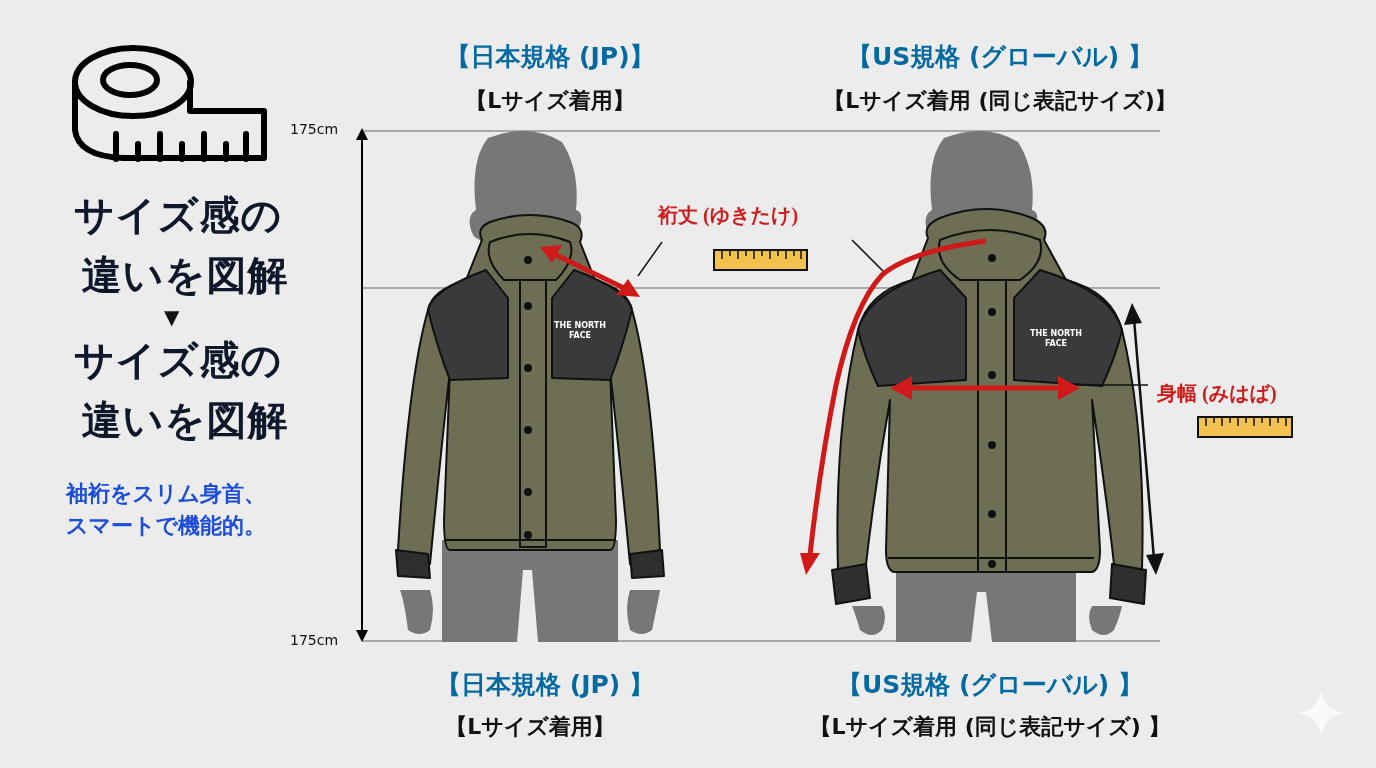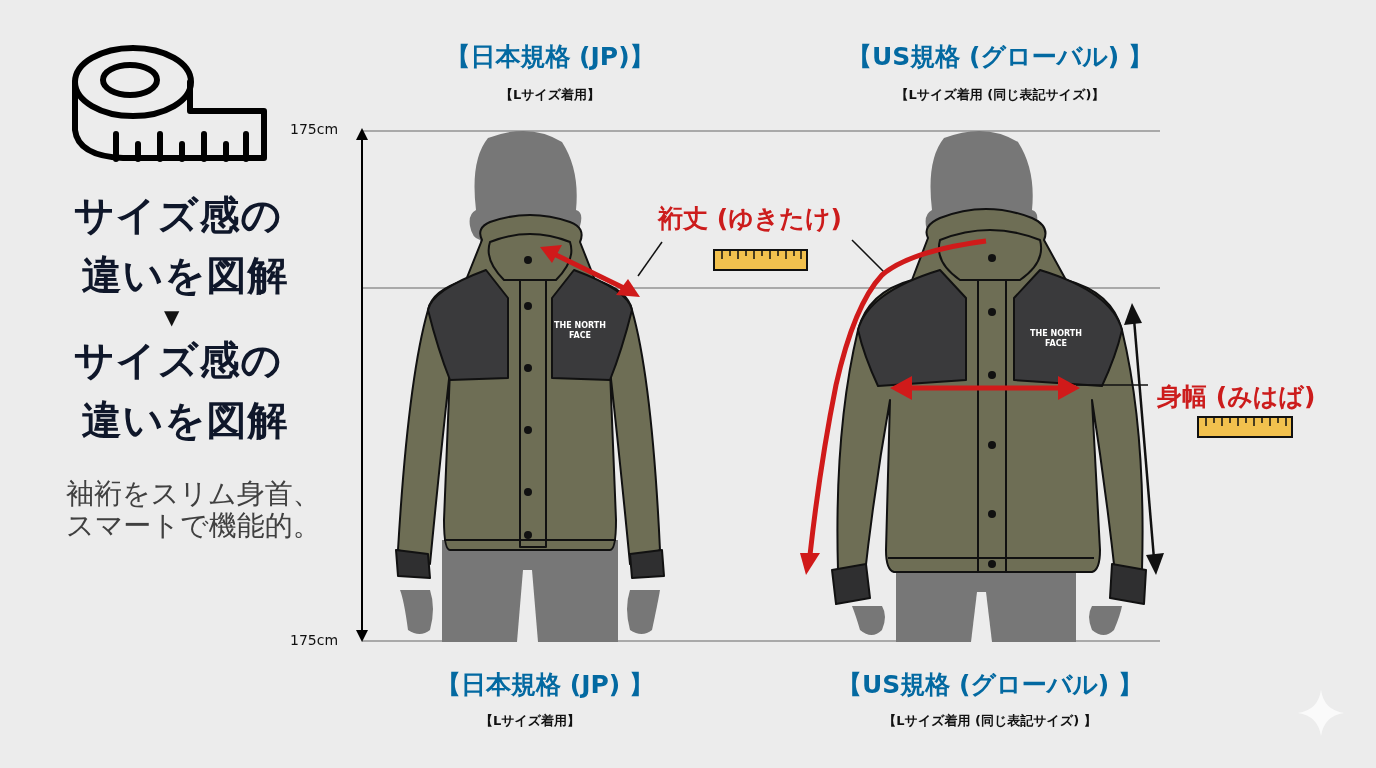--- a/index.html
+++ b/index.html
@@ -7,26 +7,26 @@
     width:1376px; height:768px; overflow:hidden; position:relative;
     background:#ececec;
     font-family:"DejaVu Sans", "Liberation Sans", sans-serif;
     color:#111;
   }
   .abs { position:absolute; }
   .title-big {
     font-weight:bold; font-size:40px; line-height:60px; letter-spacing:1px;
     color:#0f172a; text-align:center; width:300px;
   }
-  .desc { font-size:28px; line-height:32px; font-weight:normal; color:#404040; }
+  .desc { font-size:22px; line-height:32px; font-weight:bold; color:#1d4ed8; }
   .hdr1 { font-weight:bold; font-size:25px; text-align:center; color:#0369a1; white-space:nowrap; }
-  .hdr2 { font-weight:bold; font-size:13px; text-align:center; color:#111; white-space:nowrap; }
+  .hdr2 { font-weight:bold; font-size:22px; text-align:center; color:#111; white-space:nowrap; }
   .hline { position:absolute; height:2px; background:#a9a9a9; }
   .cm { font-size:14px; color:#111; }
-  .red-label { color:#cc1c1c; font-weight:bold; font-size:25px; white-space:nowrap; }
+  .red-label { color:#cc1c1c; font-weight:bold; font-size:20px; white-space:nowrap;font-family:Liberation Serif, serif; }
   svg { position:absolute; overflow:visible; }
 </style>
 </head>
 <body>
 
 <svg style="left:68px;top:44px;" width="200" height="120" viewBox="0 0 200 120">
   <path d="M45 48 Q45 108 80 110 L266 110" fill="none"></path>
   <g fill="none" stroke="#000" stroke-width="6" stroke-linejoin="round" stroke-linecap="round">
     <ellipse cx="65" cy="38" rx="58" ry="34"></ellipse>
     <ellipse cx="62" cy="36" rx="27" ry="15"></ellipse>

